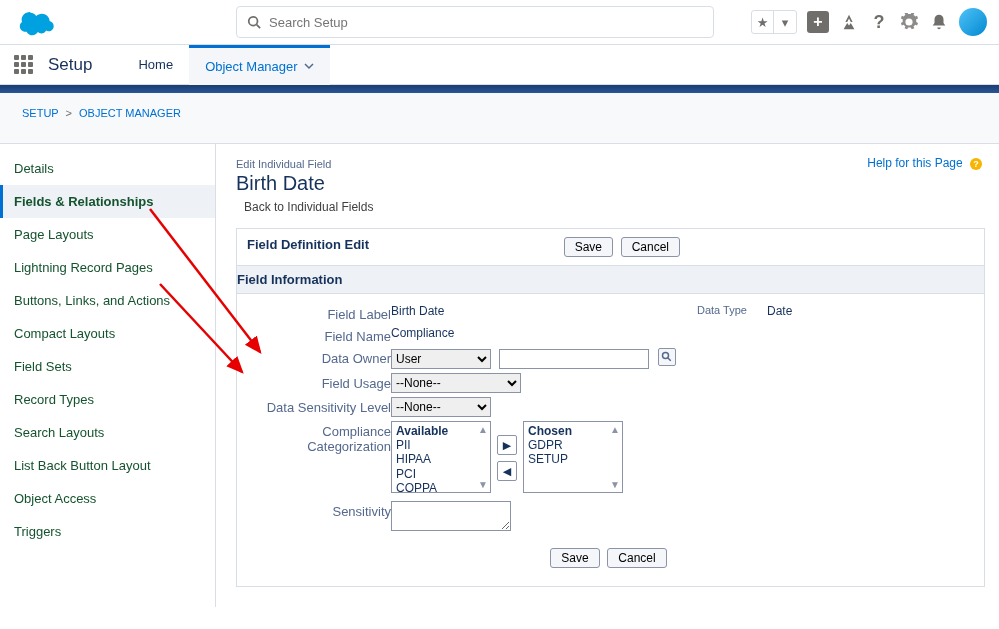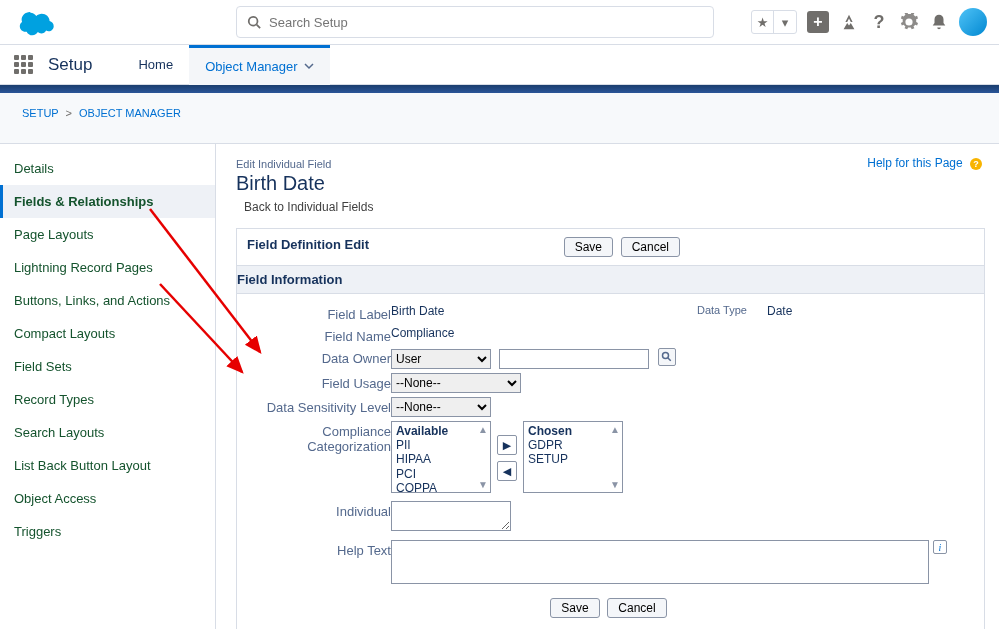--- a/index.html
+++ b/index.html
@@ -249,29 +249,22 @@
             <div class="listbox">
               <div class="scroll-up">▲</div>
               <div class="lb-title">Chosen</div>
               <div class="lb-item">GDPR</div>
               <div class="lb-item">SETUP</div>
               <div class="scroll-down">▼</div>
             </div>
           </div>
         </div>
         <div class="row" style="margin-top:8px;">
-          <div class="lbl">Individual</div>
+          <div class="lbl">Sensitivity</div>
           <div><textarea class="desc-area" style=""></textarea></div>
-        </div>
-        <div class="row" style="margin-top:6px;">
-          <div class="lbl">Help Text</div>
-          <div style="display:flex;align-items:flex-start;">
-            <textarea class="help-area" style=""></textarea>
-            <span class="info-icon">i</span>
-          </div>
         </div>
         <div class="bottom-btns">
           <button class="btn">Save</button>
           <button class="btn">Cancel</button>
         </div>
       </div>
     </div>
   </div>
 
   <svg class="arrow-svg" style="left:0;top:0;" width="500" height="300">

